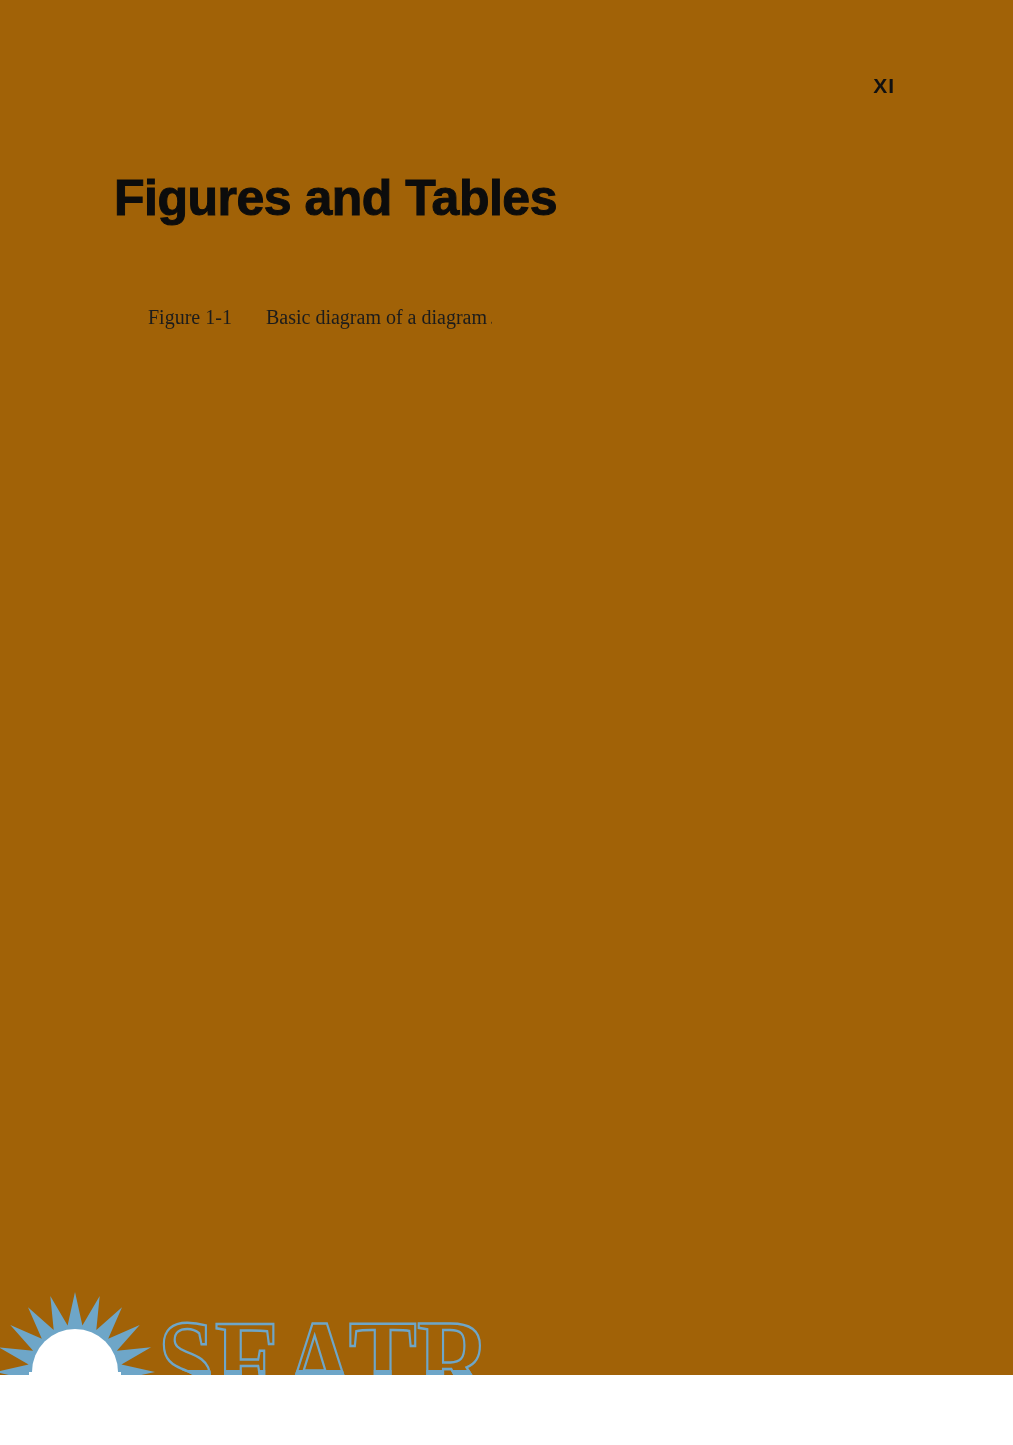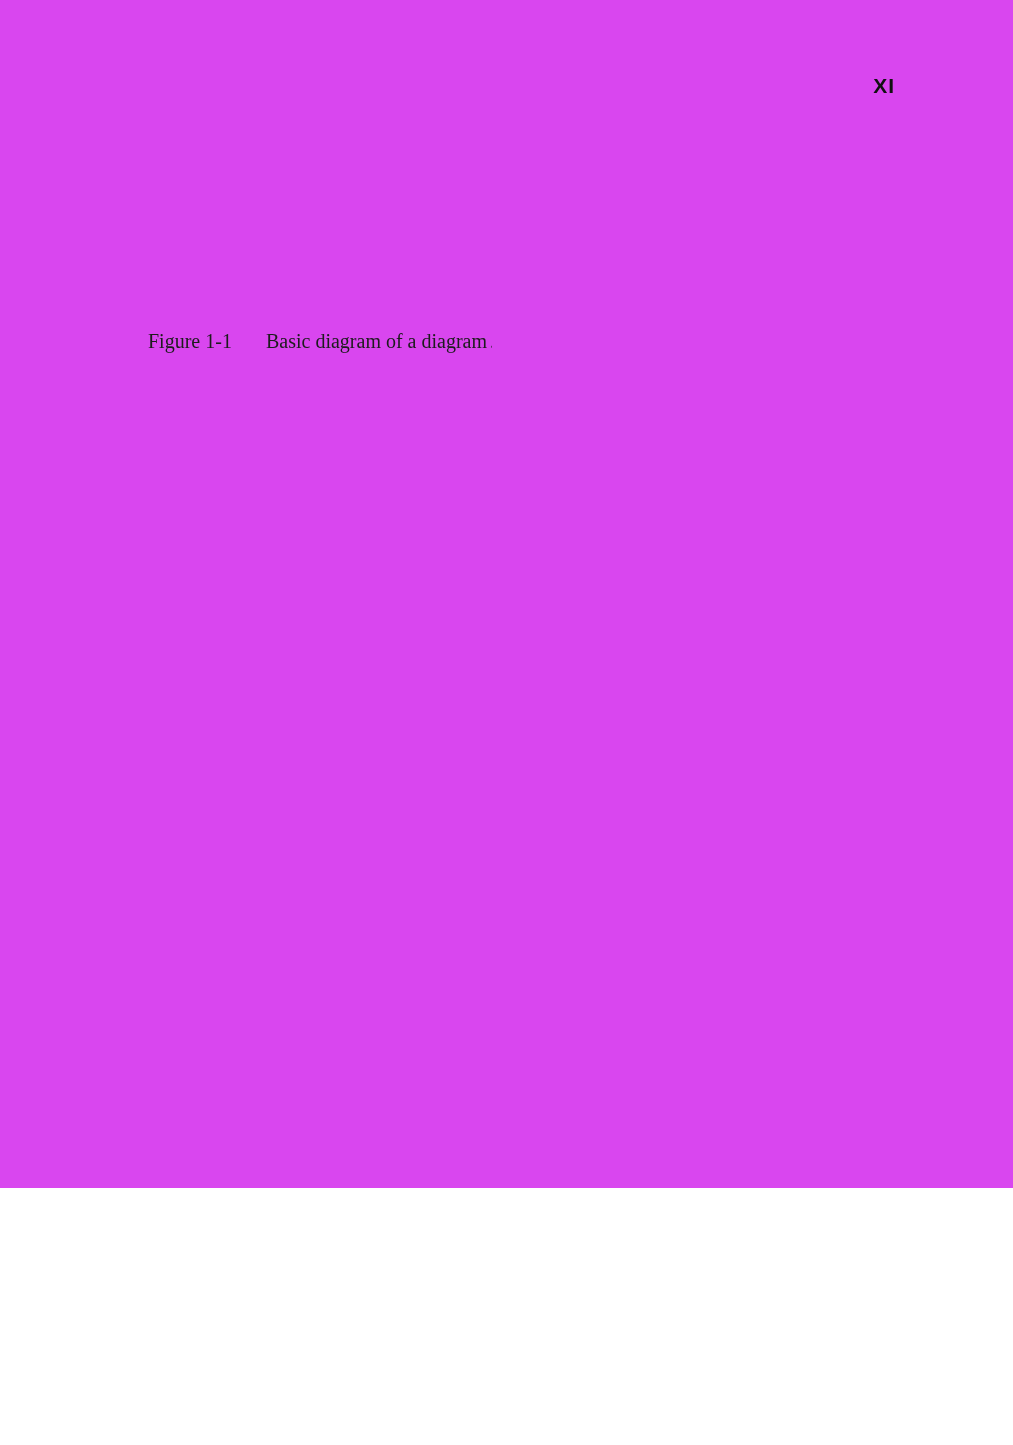--- a/index.html
+++ b/index.html
@@ -1,20 +1,20 @@
 <!DOCTYPE html>
 <html><head>
 <meta charset="utf-8">
 <style>
   html, body { margin: 0; padding: 0; background: #ffffff; }
   .page {
     position: relative;
     width: 1013px;
-    height: 1188px;
-    background: #d946ef;
+    height: 1375px;
+    background: #a16207;
     overflow: hidden;
     font-family: "Liberation Serif", serif;
     color: #1c1c1c;
     text-decoration: underline;
   }
   .folio {
     position: absolute;
     top: 74px;
     right: 118px;
     font-family: "Liberation Sans", sans-serif;
@@ -51,21 +51,21 @@
     color: #141414;
   }
   .row {
     display: flex;
     align-items: baseline;
     padding-left: 33px;
     font-size: 20px;
     line-height: 28px;
     white-space: nowrap;
   }
-  .row .label { flex: 0 0 118px; margin-top: 24px; }
+  .row .label { flex: 0 0 118px; }
   .row .desc  { flex: 0 0 auto; }
   .row .dots {
     flex: 1 1 auto;
     min-width: 0;
     overflow: hidden;
     white-space: nowrap;
     letter-spacing: 1.5px;
     padding: 0 2px 0 3px;
   }
   .row .page { flex: 0 0 auto; min-width: 14px; text-align: right; }
@@ -91,20 +91,21 @@
     transform-origin: left center;
   }
 </style>
 </head>
 <body>
 
 <div class="page">
 
   <div class="folio">XI</div>
 
+  <h1 class="title">Figures and Tables</h1>
 
   <div class="toc">
       <section class="chapter">
         <div class="row">
           <span class="label">Figure 1-1</span>
           <span class="desc">Basic diagram of a diagram</span>
           <span class="dots">. . . . . . . . . . . . . . . . . . . . . . . . . . . . . . . . . . . . . . . . . . . . . . . . . . . . . . . . . . . . . . . . . . . . . . . . . . . . . . . . </span>
           <span class="page">1</span>
         </div>
       </section>

